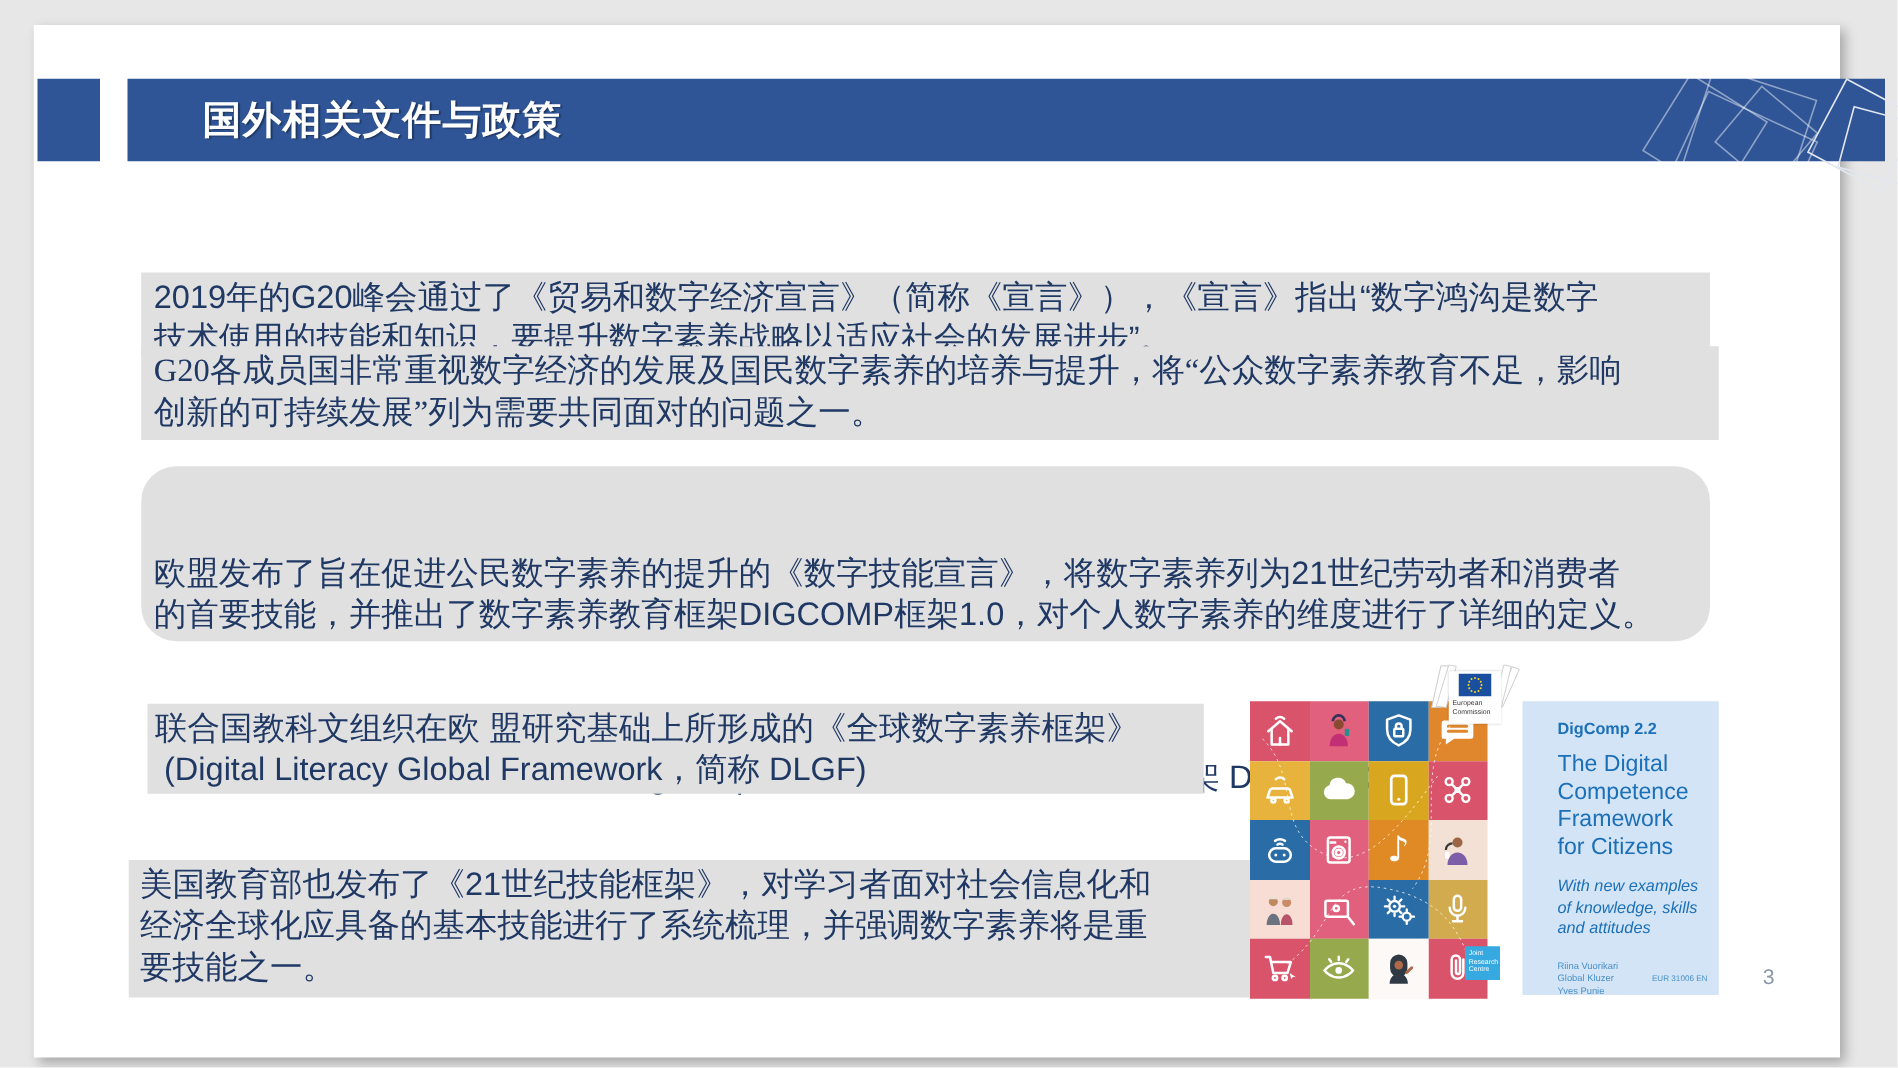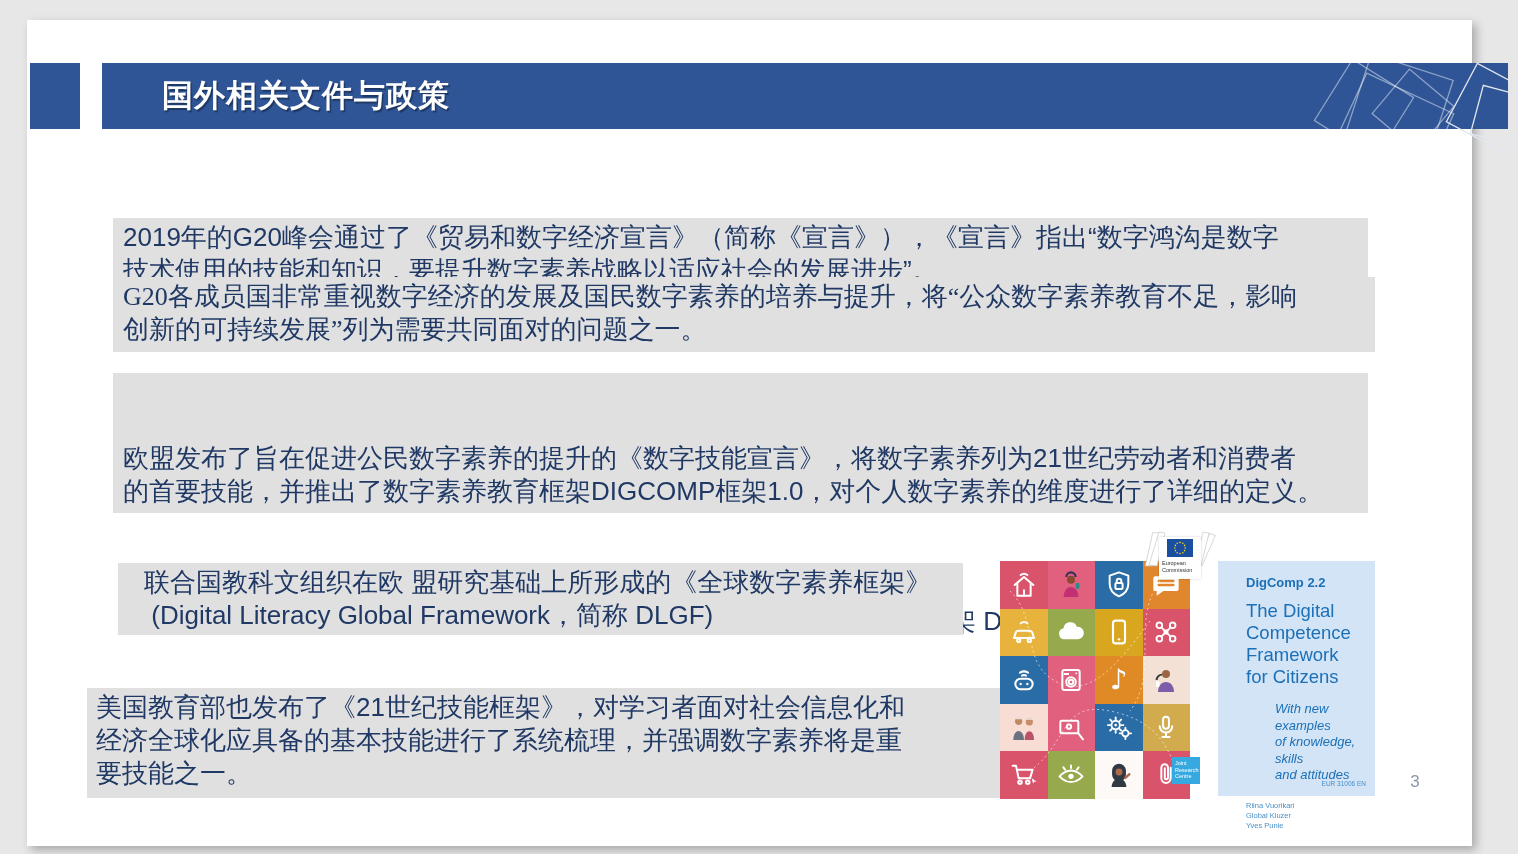--- a/index.html
+++ b/index.html
@@ -25,23 +25,23 @@
     letter-spacing:1px;text-shadow:1.5px 1.5px 1px rgba(0,0,0,.35);
   }
   .deco{position:absolute;right:-30px;top:-8px;width:230px;height:112px;pointer-events:none;}
   .textbox{
     position:absolute;background:var(--box-gray,#e0e0e0);
     color:var(--text-navy,#1F3864);font-size:26px;line-height:33px;
     white-space:pre-wrap;box-sizing:border-box;padding:3px 10px;
   }
   .box-g20a{left:86px;top:155px;width:1255px;height:67px;margin-top:43px;}
   .box-g20b{left:86px;top:257px;width:1262px;height:75px;font-family:Liberation Serif, serif;}
-  .box-eu  {left:86px;top:353px;width:1255px;height:140px;}
-  .box-un  {left:91px;top:543px;width:845px;height:72px;padding-left:26px;}
-  .box-us  {left:60px;top:668px;width:1033px;height:110px;padding-left:9px;}
+  .box-eu  {left:86px;top:353px;width:1255px;height:140px;border-radius:28px;}
+  .box-un  {left:91px;top:543px;width:845px;height:72px;padding-left:6px;}
+  .box-us  {left:76px;top:668px;width:1033px;height:110px;padding-left:9px;}
   .frameworks-line{margin-top:31px;padding-left:57px;white-space:pre-wrap;}
   .page-number{
     position:absolute;left:1368px;top:752px;width:40px;text-align:center;
     font-size:17px;color:#8a97a8;
   }
   
   .cover{position:absolute;left:970px;top:510px;width:420px;height:292px;}
   .tile-grid{
     position:absolute;left:3px;top:31px;width:190px;height:238px;
     display:grid;grid-template-columns:repeat(4,1fr);grid-template-rows:repeat(5,1fr);
@@ -50,21 +50,21 @@
   .tile svg{width:32px;height:32px;}
   .tile .glyph{color:#fff;font-size:28px;line-height:1;font-family:"DejaVu Sans",sans-serif;}
   .connectors{position:absolute;left:0;top:0;width:100%;height:100%;pointer-events:none;}
   .panel{
     position:absolute;left:221px;top:31px;width:157px;height:235px;
     background:var(--panel-blue,#d2e4f5);box-sizing:border-box;padding:14px 10px 8px 28px;
     color:var(--panel-text,#1c70b8);
   }
   .panel .edition{font-weight:bold;font-size:13px;margin-bottom:10px;}
   .panel .cover-title{font-weight:normal;font-size:18.5px;line-height:22px;white-space:pre-wrap;}
-  .panel .cover-subtitle{font-style:italic;font-size:13px;line-height:16.5px;margin-top:13px;white-space:pre-wrap;margin-left:29px;}
+  .panel .cover-subtitle{font-style:italic;font-size:13px;line-height:16.5px;margin-top:13px;white-space:pre-wrap;}
   .panel .authors{font-size:7.5px;line-height:10px;margin-top:17px;color:var(--author-blue,#4a90c8);white-space:pre-wrap;}
   .panel .report-number{position:absolute;right:9px;bottom:9px;font-size:6.5px;color:var(--author-blue,#4a90c8);}
   .ec-logo{position:absolute;left:158px;top:3px;width:50px;height:47px;}
   .ec-papers{position:absolute;left:-14px;top:-2px;width:78px;height:36px;}
   .ec-card{position:absolute;left:4px;top:4px;width:42px;height:42px;background:#fff;box-shadow:0 0 2px rgba(0,0,0,.2);}
   .ec-flag{position:absolute;left:8px;top:2px;width:26px;height:18px;background:#1a4fa0;}
   .ec-label{position:absolute;left:3px;top:23px;width:38px;font-size:5.5px;line-height:6.5px;color:#333;white-space:pre-wrap;}
   .jrc-tile{
     position:absolute;left:175px;top:227px;width:28px;height:27px;background:#36a9e0;
     color:#fff;font-size:5.5px;line-height:6.5px;box-sizing:border-box;padding:3px;white-space:pre-wrap;

